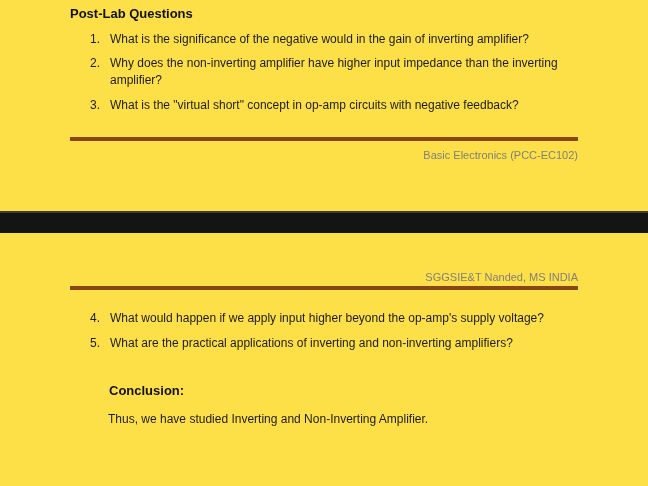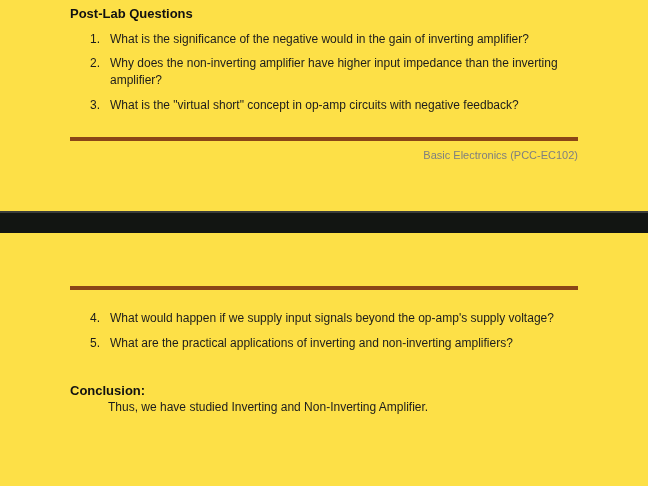--- a/index.html
+++ b/index.html
@@ -90,30 +90,31 @@
     <span class="num">3.</span>
     <span class="txt">What is the "virtual short" concept in op-amp circuits with negative feedback?</span>
   </div>
 
   <div class="rule" style="top:137px;"></div>
 
   <div class="meta-text" style="top:149px;">Basic Electronics (PCC-EC102)</div>
 
   <div class="page-band"></div>
 
+  <div class="meta-text" style="top:271px;">SGGSIE&amp;T Nanded, MS INDIA</div>
 
   <div class="rule" style="top:286px;"></div>
 
   <div class="list-item" style="top:310px;">
     <span class="num">4.</span>
-    <span class="txt">What would happen if we supply input signals beyond the op-amp's supply voltage?</span>
+    <span class="txt">What would happen if we apply input higher beyond the op-amp's supply voltage?</span>
   </div>
 
   <div class="list-item" style="top:335px;">
     <span class="num">5.</span>
     <span class="txt">What are the practical applications of inverting and non-inverting amplifiers?</span>
   </div>
 
-  <div class="heading" style="top:383px;">Conclusion:</div>
+  <div class="heading" style="top:383px;margin-left:39px;">Conclusion:</div>
 
-  <div class="body-line" style="left:108px; top:400px;text-align:center;">Thus, we have studied Inverting and Non-Inverting Amplifier.</div>
+  <div class="body-line" style="left:108px; top:412px;text-align:center;">Thus, we have studied Inverting and Non-Inverting Amplifier.</div>
 
 </div>
 
 </body></html>

